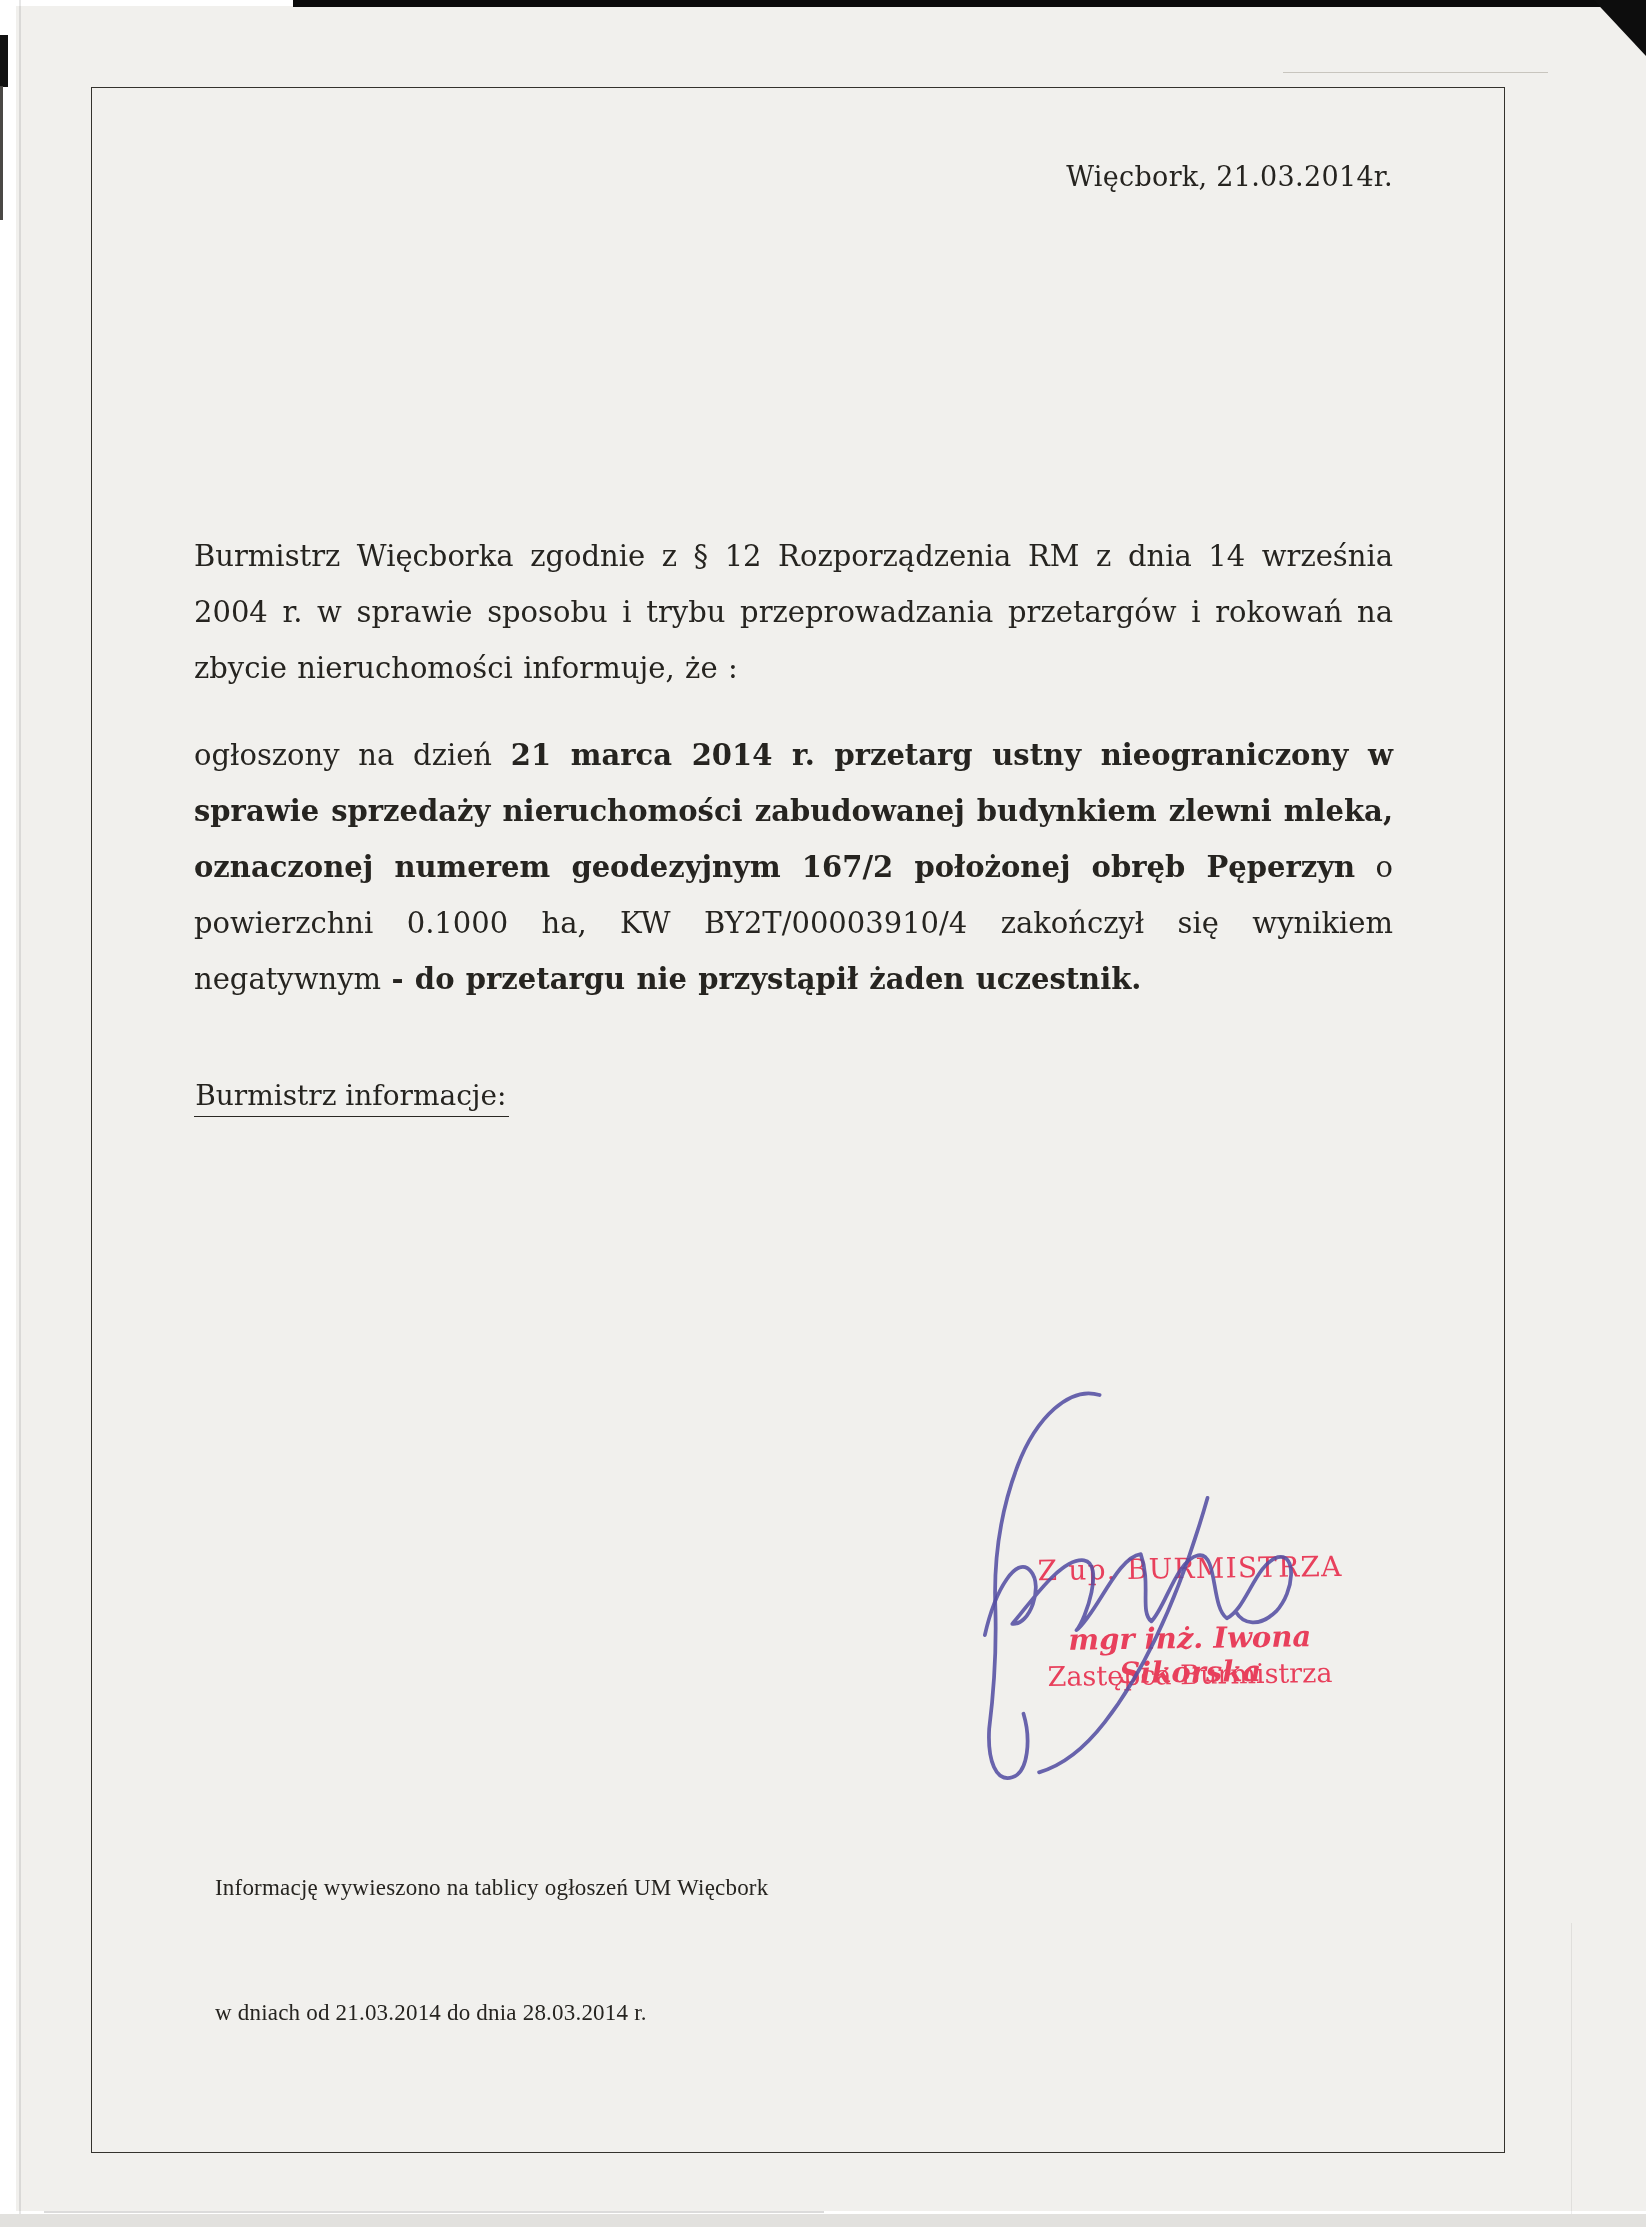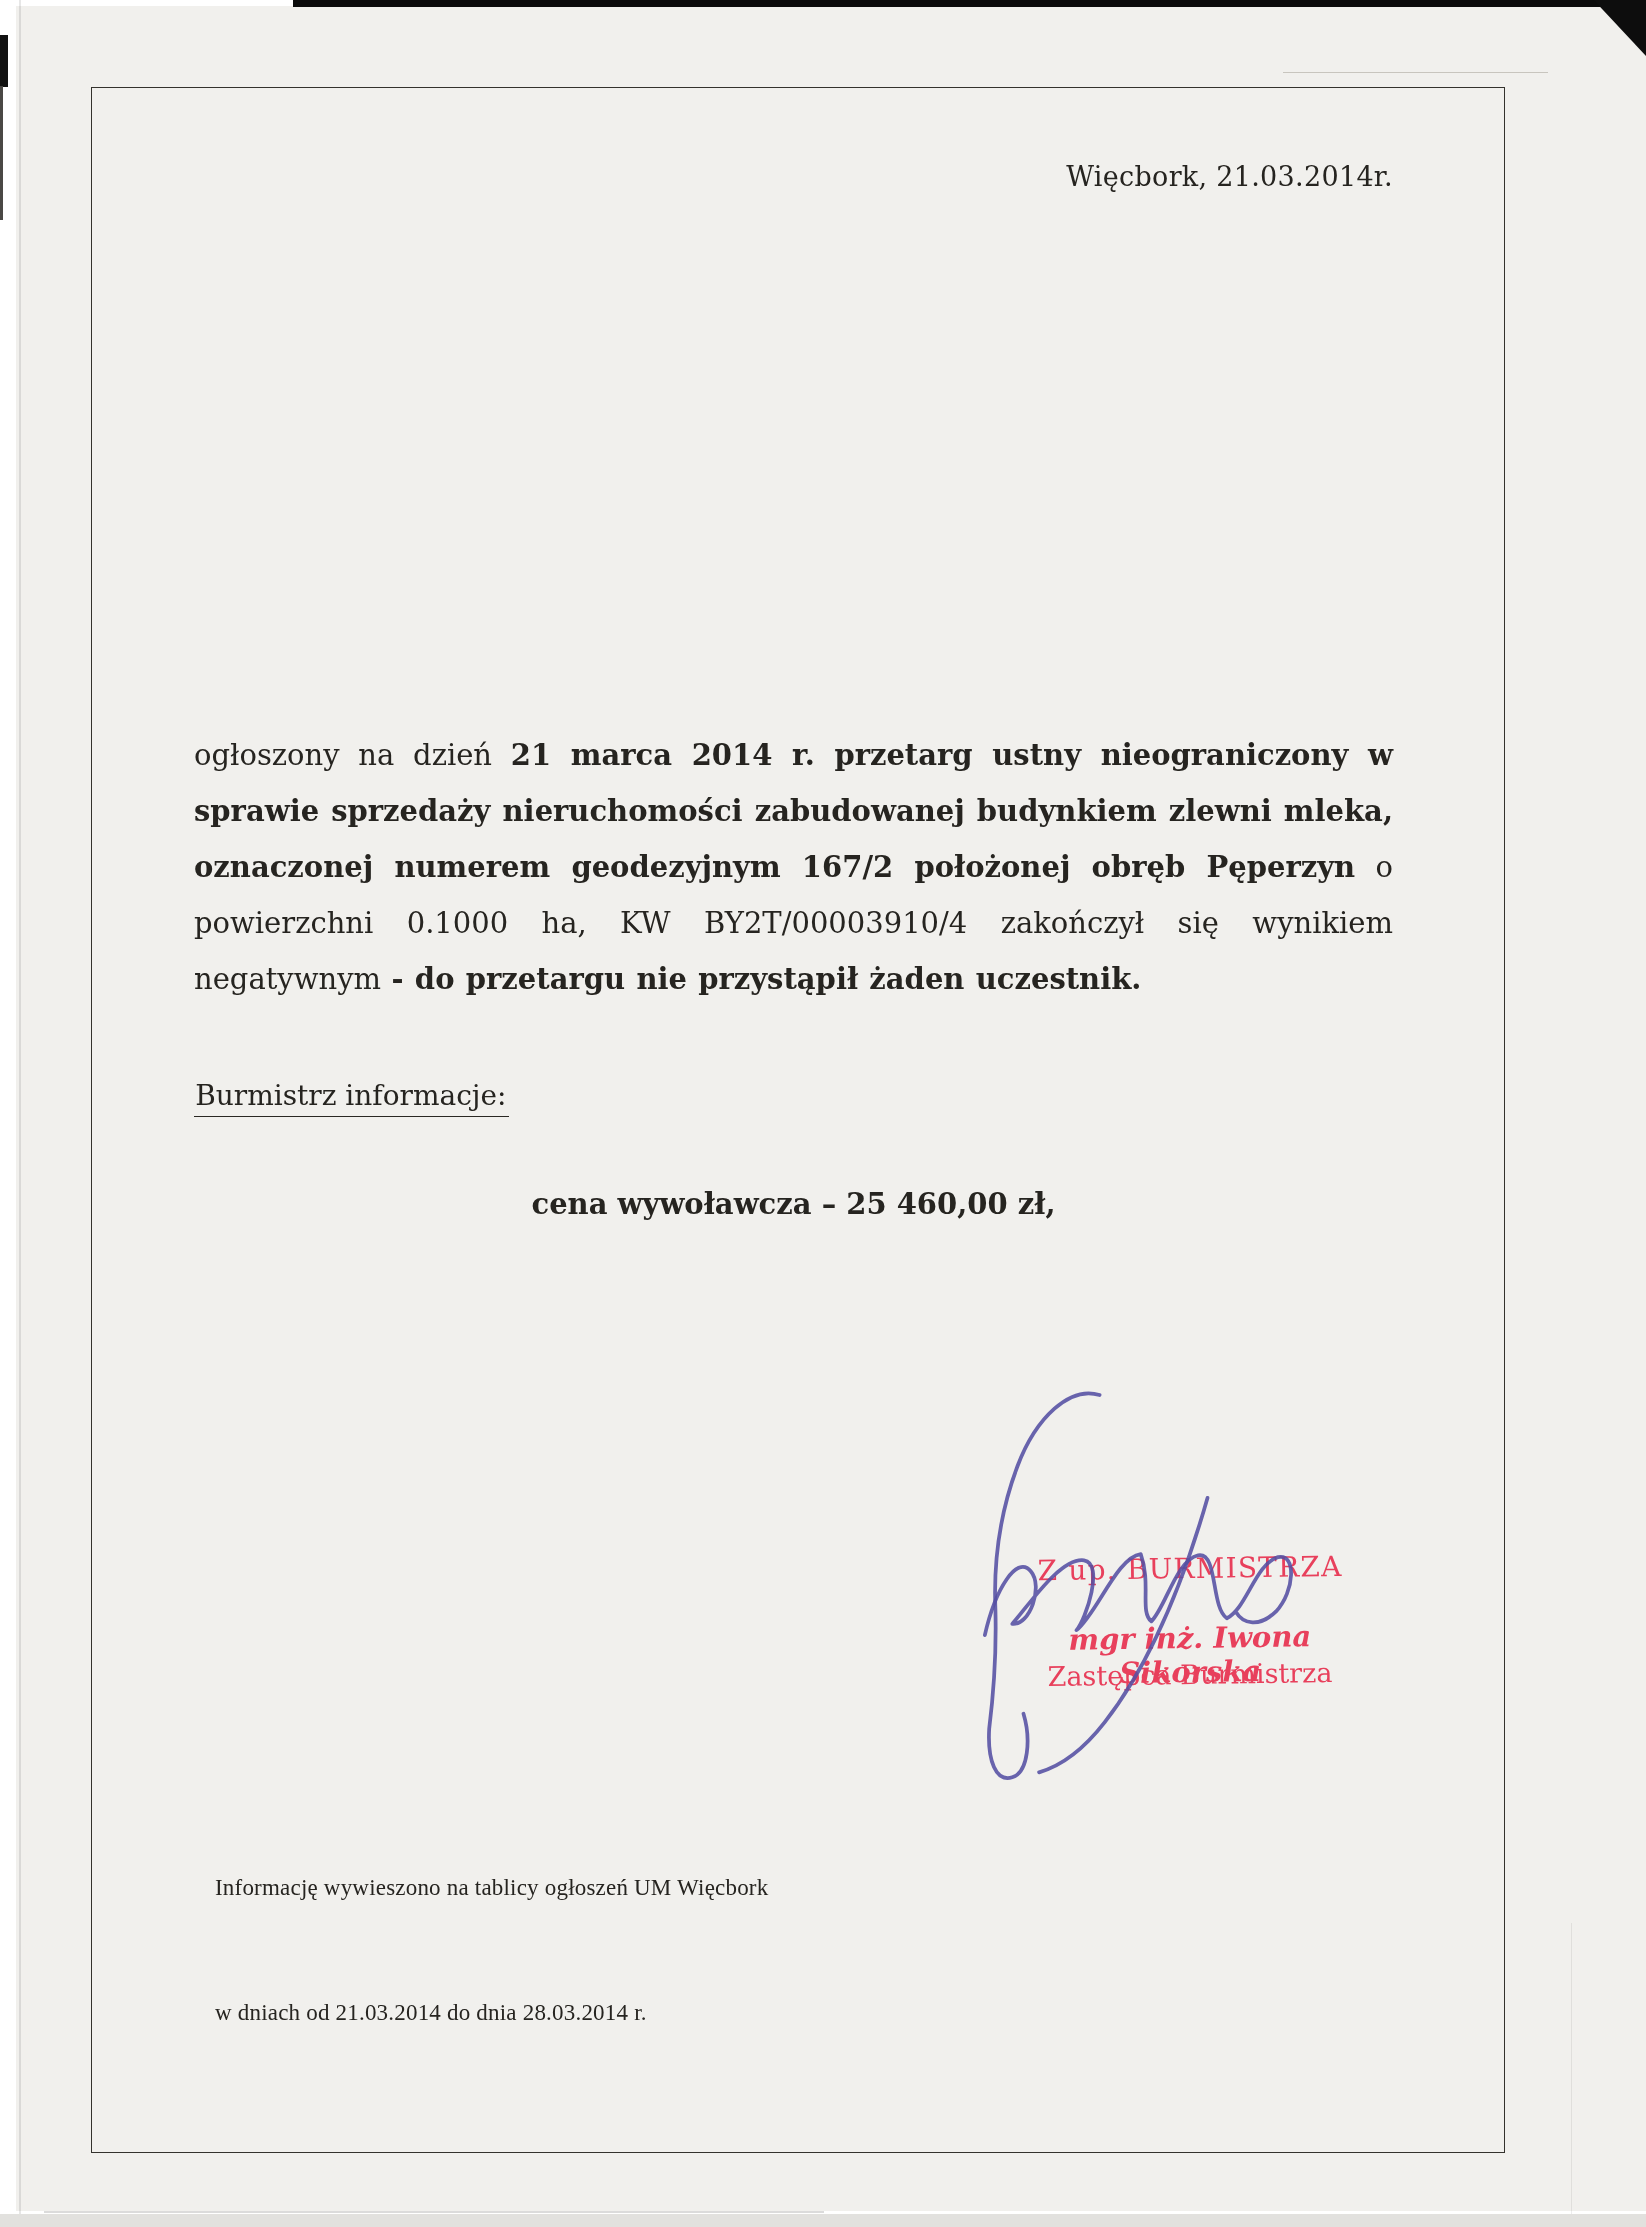--- a/index.html
+++ b/index.html
@@ -95,28 +95,28 @@
   <div class="paper-edge-topright"></div>
   <div class="paper-edge-right"></div>
   <div class="scan-strip-bottom"></div>
   <div class="scan-line-bottomleft"></div>
 
   <div class="frame"></div>
 
   <div class="dateline">Więcbork, 21.03.2014r.</div>
 
 
+  <p class="para p1">Burmistrz Więcborka  zgodnie z § 12 Rozporządzenia RM z dnia 14 września 2004 r. w sprawie sposobu i trybu przeprowadzania przetargów i rokowań na zbycie nieruchomości informuje, że :</p>
 
   <p class="para p2"><span class="seg">ogłoszony na dzień </span><span class="seg b">21 marca 2014 r.  przetarg ustny nieograniczony w sprawie sprzedaży nieruchomości zabudowanej budynkiem zlewni mleka, oznaczonej numerem geodezyjnym 167/2 położonej  obręb Pęperzyn</span><span class="seg"> o powierzchni  0.1000 ha,  KW BY2T/00003910/4 zakończył się wynikiem negatywnym </span><span class="seg b">- do przetargu nie przystąpił żaden uczestnik.</span></p>
 
   <div class="subheading">
     <span>Burmistrz informacje:</span>
   </div>
 
-  <div class="detail detail1">cena wywoławcza – 25 460,00 zł,</div>
 
   <div class="stampline stamp1">Z up. BURMISTRZA</div>
   <div class="stampline stamp2">mgr inż. Iwona Sikorska</div>
   <div class="stampline stamp3">Zastępca Burmistrza</div>
 
   <svg class="signature" viewBox="0 0 660 760" xmlns="http://www.w3.org/2000/svg">
     <path d="M 262,85 C 215,70 160,120 130,200 C 100,280 92,360 95,430 C 97,510 90,580 85,620 C 82,672 96,706 122,698 C 148,690 152,636 140,596"></path>
     <path d="M 435,250 C 395,390 340,520 270,610 C 235,655 200,680 165,690"></path>
     <path d="M 78,470 C 95,395 130,340 152,368 C 172,392 150,455 122,452 C 150,420 200,345 237,350 C 270,355 240,445 225,462 C 258,435 290,345 328,340 C 345,388 326,432 345,448 C 368,425 385,350 420,342 C 452,336 440,425 466,443 C 498,427 512,355 548,345 C 578,338 575,400 545,432 C 518,458 492,453 480,432"></path>
   </svg>

